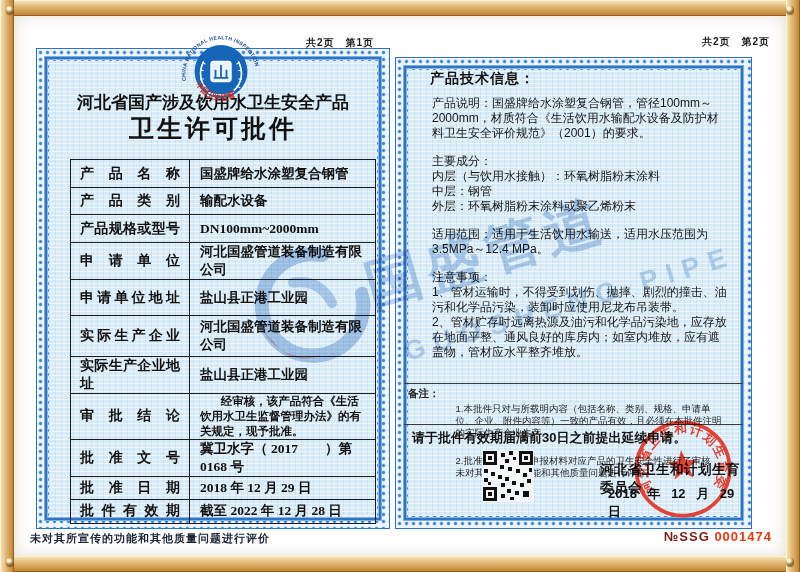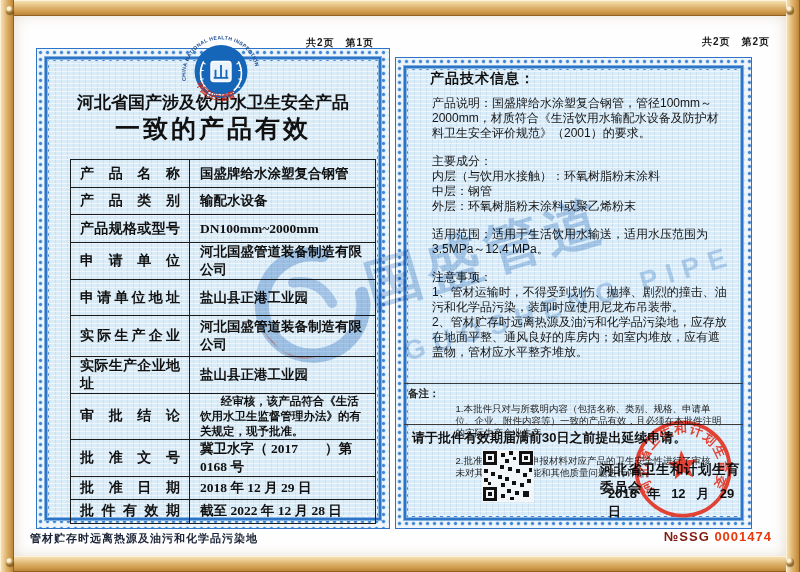--- a/index.html
+++ b/index.html
@@ -82,21 +82,21 @@
 <div class="sheet">
 
   <div class="pind" style="left:200px;top:22px;width:160px;">共2页　第1页</div>
 
   <div class="pframe" style="left:22px;top:34px;width:352px;height:479px;">
     <div class="pframe2">
       <div class="pinner"></div>
     </div>
     <div class="pcontent">
       <div class="title1">河北省国产涉及饮用水卫生安全产品</div>
-      <div class="title2">一致的产品有效</div>
+      <div class="title2">卫生许可批件</div>
       <table class="ptable">
         <tbody>
             <tr class="r1">
           <td class="lbl">产品名称</td>
           <td class="val">国盛牌给水涂塑复合钢管</td>
             </tr>
         <tr class="r2">
           <td class="lbl">产品类别</td>
           <td class="val">输配水设备</td>
             </tr>
@@ -157,21 +157,21 @@
     <rect x="34" y="45" width="22" height="22" rx="3" fill="#eaf3fc" stroke="#ffffff" stroke-width="1.5"></rect>
     <path d="M 39,63 V 54 M 45,63 V 49 M 51,63 V 54 M 37,63 H 53" stroke="#1565b8" stroke-width="2" fill="none"></path>
     <text font-size="5.6" font-weight="bold" fill="#17498f" letter-spacing="0.4">
       <textPath href="#arcTop" startOffset="6">CHINA NATIONAL HEALTH INSPECTION</textPath>
     </text>
     <text font-size="8.5" font-weight="bold" fill="#c0281c">
       <textPath href="#arcBot" startOffset="2">中国卫生监督</textPath>
     </text>
   </svg>
 
-  <div class="imprint">管材贮存时远离热源及油污和化学品污染地</div>
+  <div class="imprint">未对其所宣传的功能和其他质量问题进行评价</div>
 
   <div class="pind" style="left:596px;top:21px;width:160px;">共2页　第2页</div>
 
   <div class="pframe" style="left:381px;top:43px;width:355px;height:470px;">
     <div class="pframe2">
       <div class="pinner"></div>
     </div>
     <div class="pcontent">
       <div class="h2head">产品技术信息：</div>
       <div class="body2">

